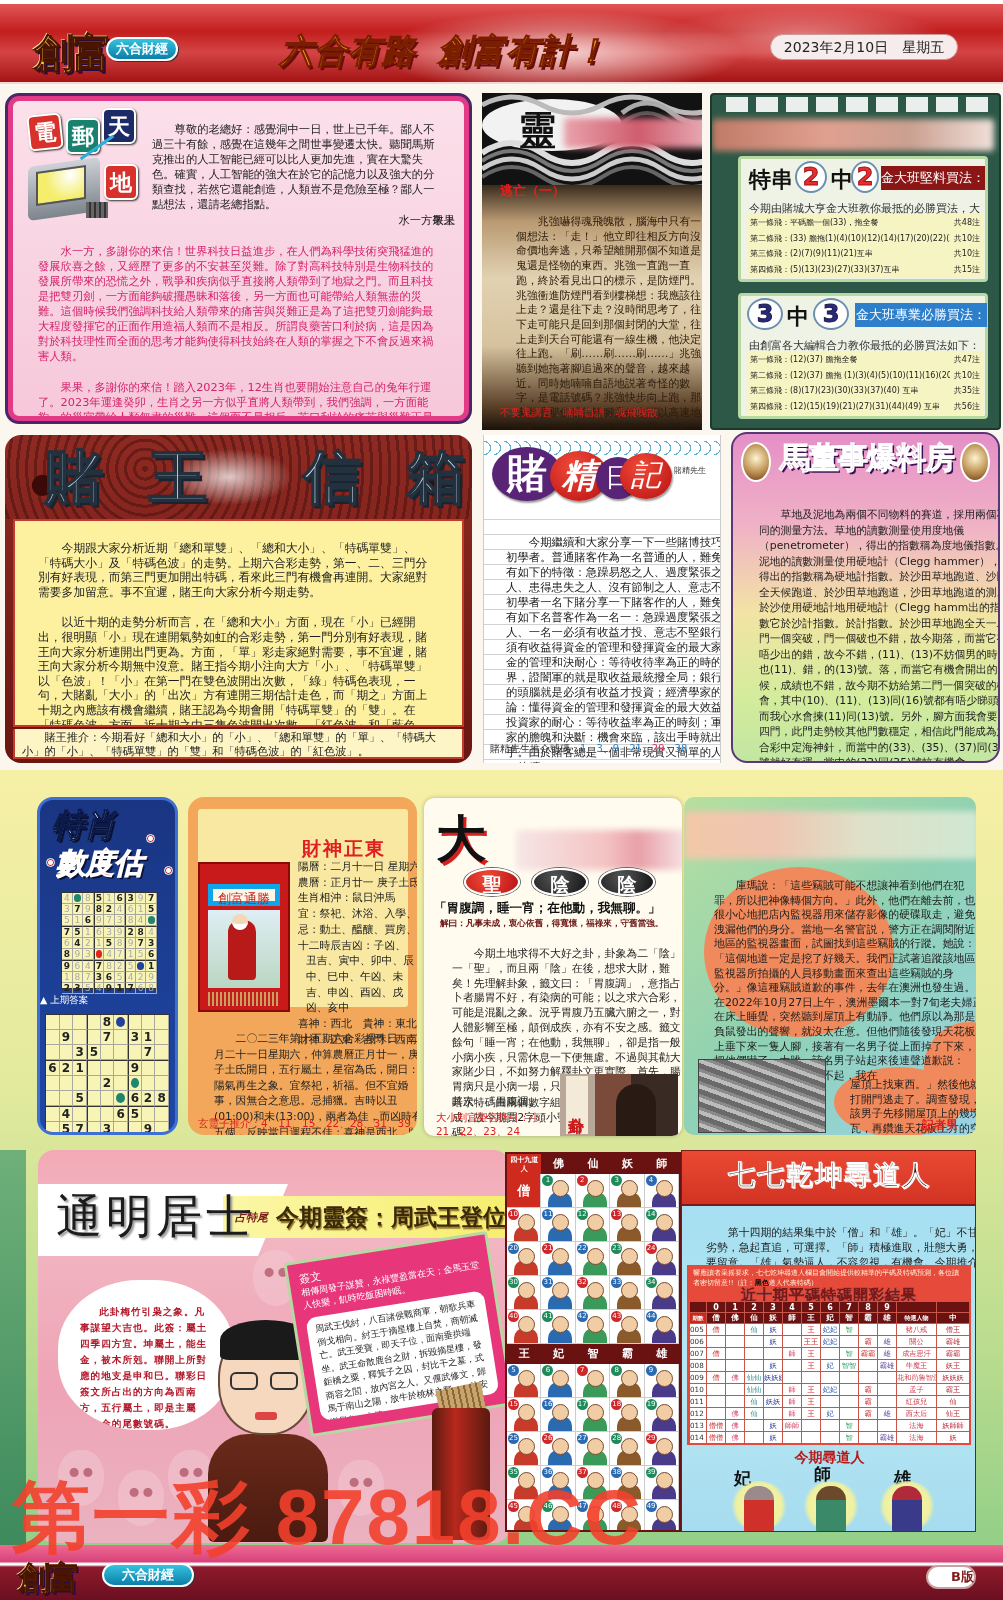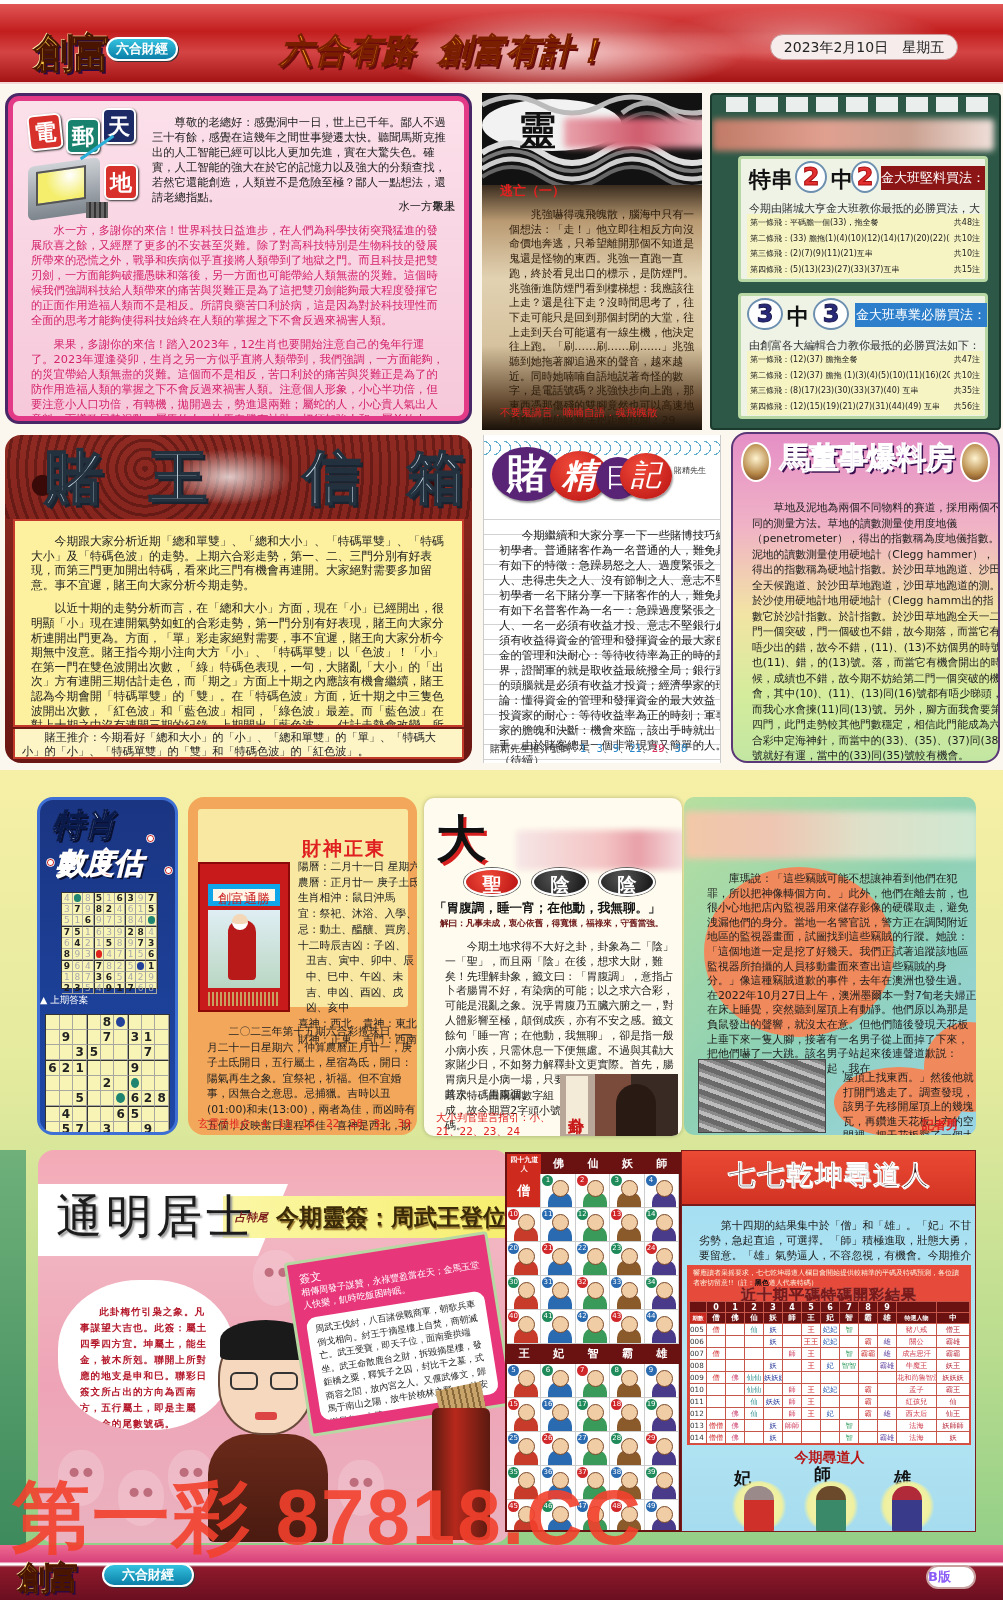--- a/index.html
+++ b/index.html
@@ -1,18 +1,18 @@
 <!DOCTYPE html>
 <html><head>
 <meta charset="utf-8">
 <style>
 *{box-sizing:border-box;margin:0;padding:0}
 body{width:1003px;height:1600px;position:relative;overflow:hidden;background:#fbf7ee;font-family:"DejaVu Sans",sans-serif;color:#222}
 .abs{position:absolute}
-p{margin:9px}
+p{margin:16px}
 
 #hdr{left:0;top:0;width:1003px;height:84px;border-top:4px solid #fff;border-bottom:2px solid #f3d6d6;
  background:radial-gradient(ellipse 260px 60px at 56% 62%,rgba(255,255,255,.75),rgba(255,255,255,0) 70%),radial-gradient(ellipse 200px 40px at 80% 40%,rgba(255,220,220,.5),rgba(255,255,255,0) 70%),linear-gradient(180deg,#e25656 0%,#c21e1e 35%,#d54444 62%,#a51414 100%)}
 .logo{font-family:Liberation Sans, sans-serif;font-weight:bold;color:#f6c640;-webkit-text-stroke:1px #4a1500;text-shadow:2px 2px 0 #2a0a40,-1px -1px 0 #fff3b0;letter-spacing:-2px}
 #hdr .logo{left:34px;top:22px;font-size:40px}
 .pill{border:2px solid #fff;border-radius:14px;background:linear-gradient(#34c2df,#0b7fa8);color:#fff;font-weight:bold;text-align:center;box-shadow:1px 1px 0 #333}
 #hdr .pill{left:106px;top:33px;width:72px;height:24px;font-size:13px;line-height:20px}
 #hdr .slogan{left:280px;top:25px;font-size:33px;font-weight:bold;font-style:italic;color:#f7a521;-webkit-text-stroke:1px #7a1e00;text-shadow:2px 3px 0 #6a0c0c;white-space:nowrap;letter-spacing:1px}
 #hdr .slogan span+span{margin-left:22px}
 #hdr .date{left:770px;top:30px;width:188px;height:26px;border-radius:13px;background:#f6ecec;border:1px solid #c99;font-size:14px;line-height:24px;text-align:center;color:#222}
@@ -197,21 +197,21 @@
 #qq tbody td:nth-child(11){color:#5a3a9a}#qq tbody td:nth-child(12){color:#d04050}#qq tbody td:nth-child(13){color:#b82a3a}
 #qq .pt{left:0;top:298px;width:295px;text-align:center;font-size:14px;font-weight:bold;color:#b81818}
 #qq .pk{top:316px;font-size:17px;font-family:"DejaVu Serif",serif;font-weight:bold;color:#111}
 #qq .halo{top:330px;width:58px;height:50px;border-radius:50%;background:radial-gradient(circle,#fbf6b0,#eef0a0 60%,rgba(255,255,255,0) 72%)}
 #qq .fig{top:335px;width:30px;height:47px;border-radius:14px 14px 4px 4px}
 
 #wm{left:12px;top:1466px;font-size:78px;font-weight:bold;color:rgba(242,64,44,.9);white-space:nowrap;letter-spacing:2px;z-index:50;font-family:"Liberation Sans",sans-serif}
 #ftr{left:0;top:1545px;width:1003px;height:55px;background:linear-gradient(180deg,#ee6a92 0%,#d8437a 30%,#fff 34%,#fff 36%,#8e1a2c 40%,#6a0f20 100%)}
 #ftr .logo{left:18px;top:12px;font-size:32px}
 #ftr .pill{left:102px;top:18px;width:92px;height:24px;font-size:13px;line-height:20px}
-#ftr .pg{left:926px;top:20px;width:50px;height:24px;border-radius:12px;background:#fff;border:2px solid #c8a0a0;color:#8b5cf6;font-weight:bold;font-size:13px;text-align:left;line-height:20px}
+#ftr .pg{left:926px;top:20px;width:50px;height:24px;border-radius:12px;background:#fff;border:2px solid #c8a0a0;color:#7f1d1d;font-weight:bold;font-size:13px;text-align:right;line-height:20px}
 </style>
 </head>
 <body>
 
 <header id="hdr" class="abs">
   <div class="abs logo">創富</div>
   <div class="abs pill">六合財經</div>
   <div class="abs slogan">
     <span>六合有路</span><span>創富有計！</span>
   </div>

